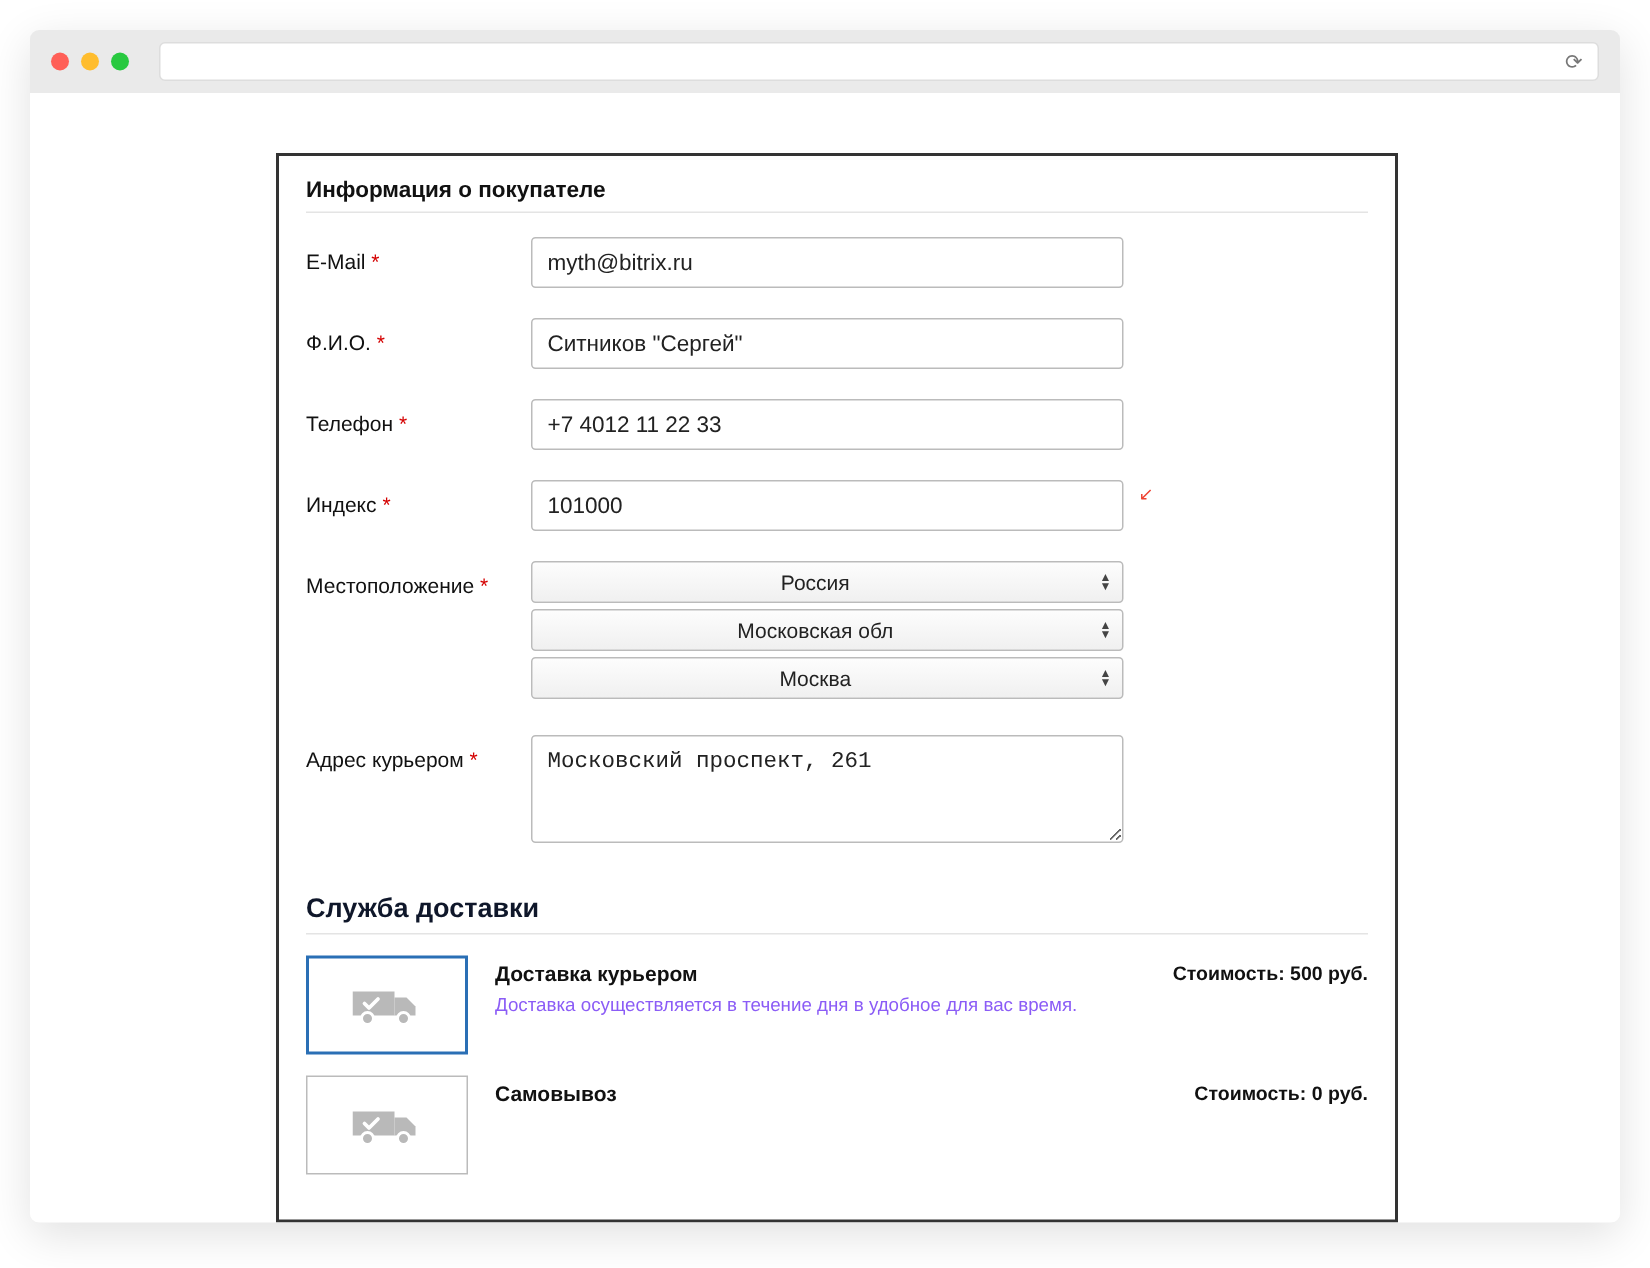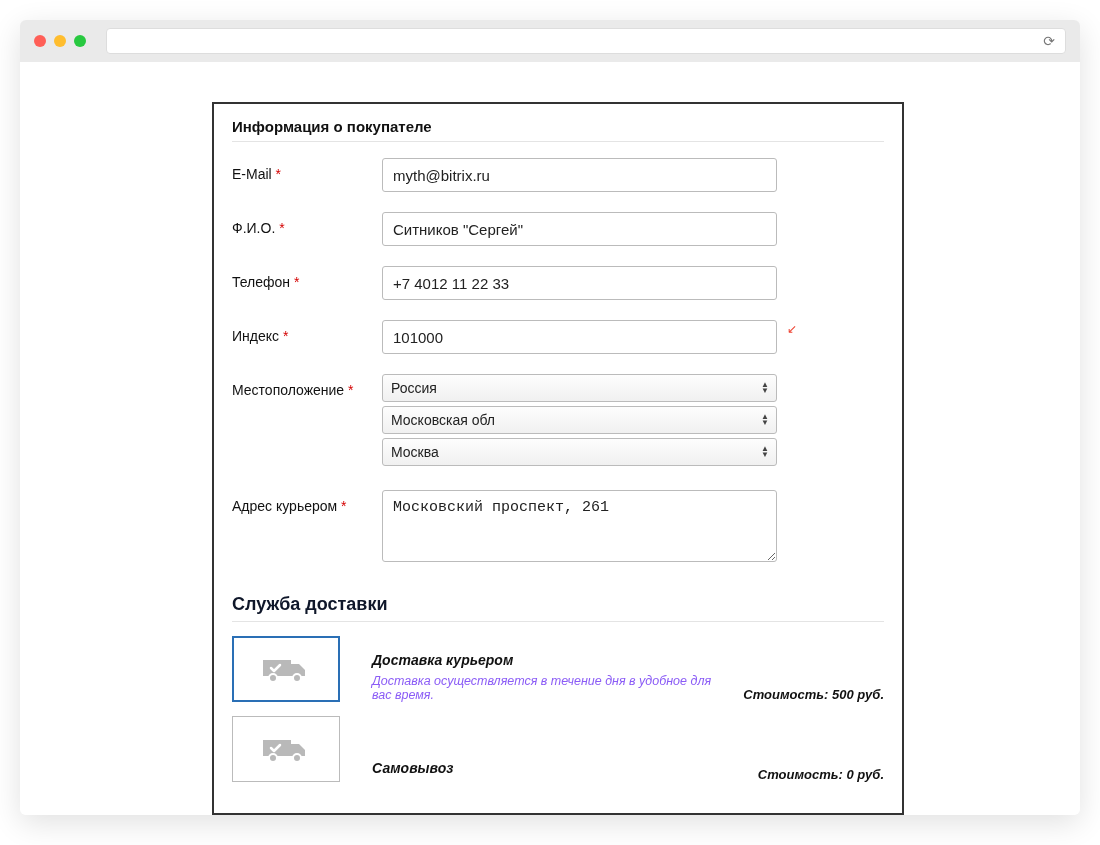--- a/index.html
+++ b/index.html
@@ -50,21 +50,21 @@
     color: #777;
   }
   .browser-content {
     background: #fff;
     height: calc(100% - 42px);
     padding: 40px 0 0 0;
     display: flex;
     justify-content: center;
   }
   .form-panel {
-    width: 692px;
+    width: 748px;
     border: 2px solid #333;
     background: #fff;
     padding: 14px 18px 18px 18px;
     margin-left: 16px;
   }
   .section-title {
     font-size: 15px;
     font-weight: bold;
     color: #111;
     padding-bottom: 6px;
@@ -102,21 +102,21 @@
     padding: 0 24px 0 8px;
     font-size: 14px;
     margin-bottom: 4px;
     position: relative;
   }
   .select-wrap {
     position: relative;
     width: 395px;
     margin-bottom: 4px;
   }
-  .select-wrap .select-input { width: 100%; margin-bottom: 0; }
+  .select-wrap .select-input { width: 100%; margin-bottom: 0; text-align: center; }
   .select-arrows {
     position: absolute;
     right: 8px;
     top: 50%;
     transform: translateY(-50%);
     pointer-events: none;
     font-size: 8px;
     line-height: 6px;
     color: #444;
     display: flex;
@@ -140,24 +140,23 @@
     font-size: 18px;
     font-weight: bold;
     color: #0f172a;
     padding-bottom: 6px;
     border-bottom: 1px solid #e4e4e4;
     margin-top: 28px;
     margin-bottom: 14px;
   }
   .delivery-option {
     display: flex;
-    align-items: flex-end;
-    gap: 32px;
+    align-items: flex-start;
+    gap: 18px;
     margin-bottom: 14px;
-    font-style: italic;
   }
   .delivery-thumb {
     width: 108px;
     height: 66px;
     border: 1px solid #bbb;
     display: flex;
     align-items: center;
     justify-content: center;
     background: #fff;
   }

